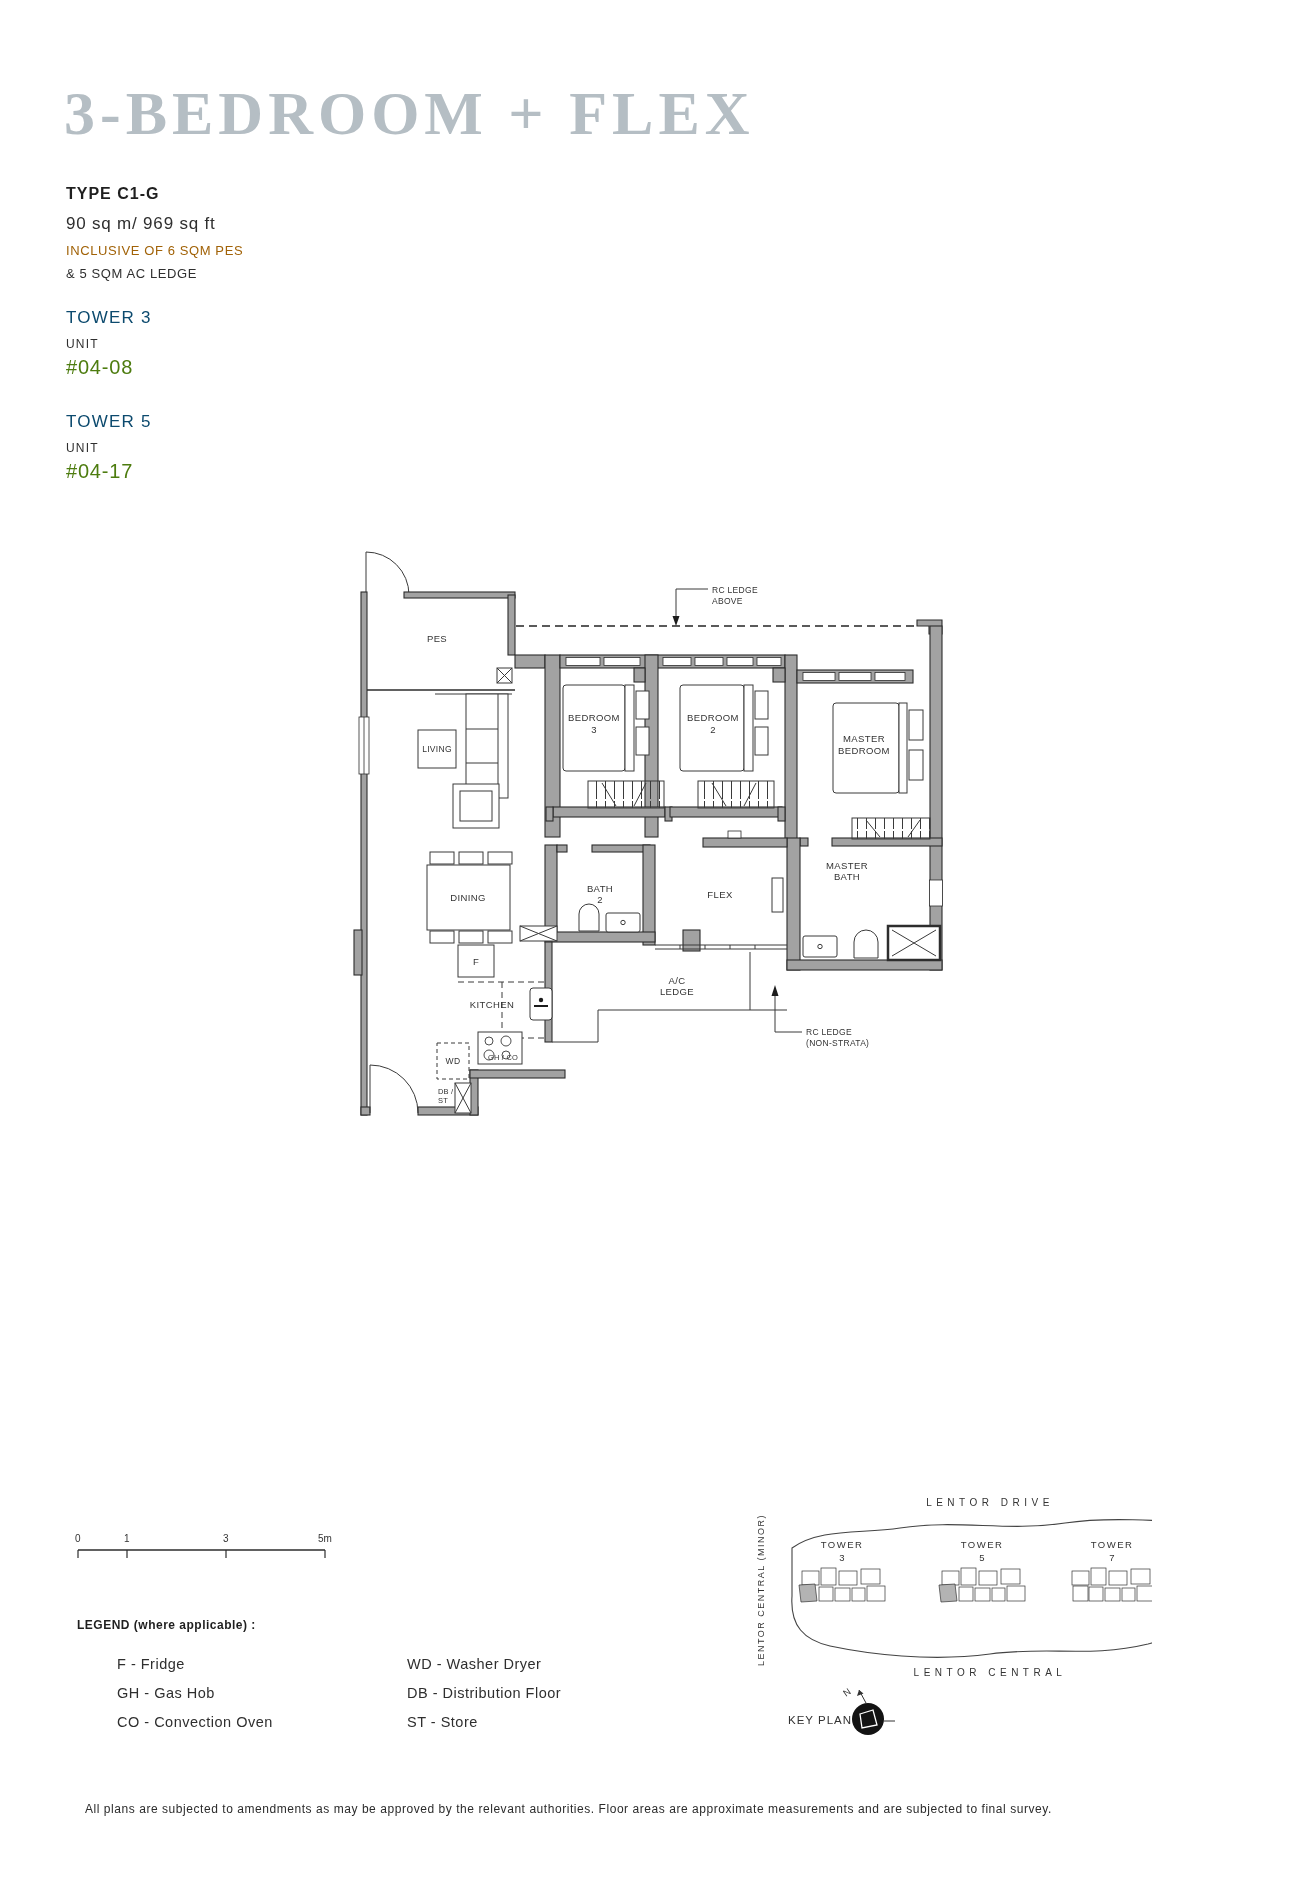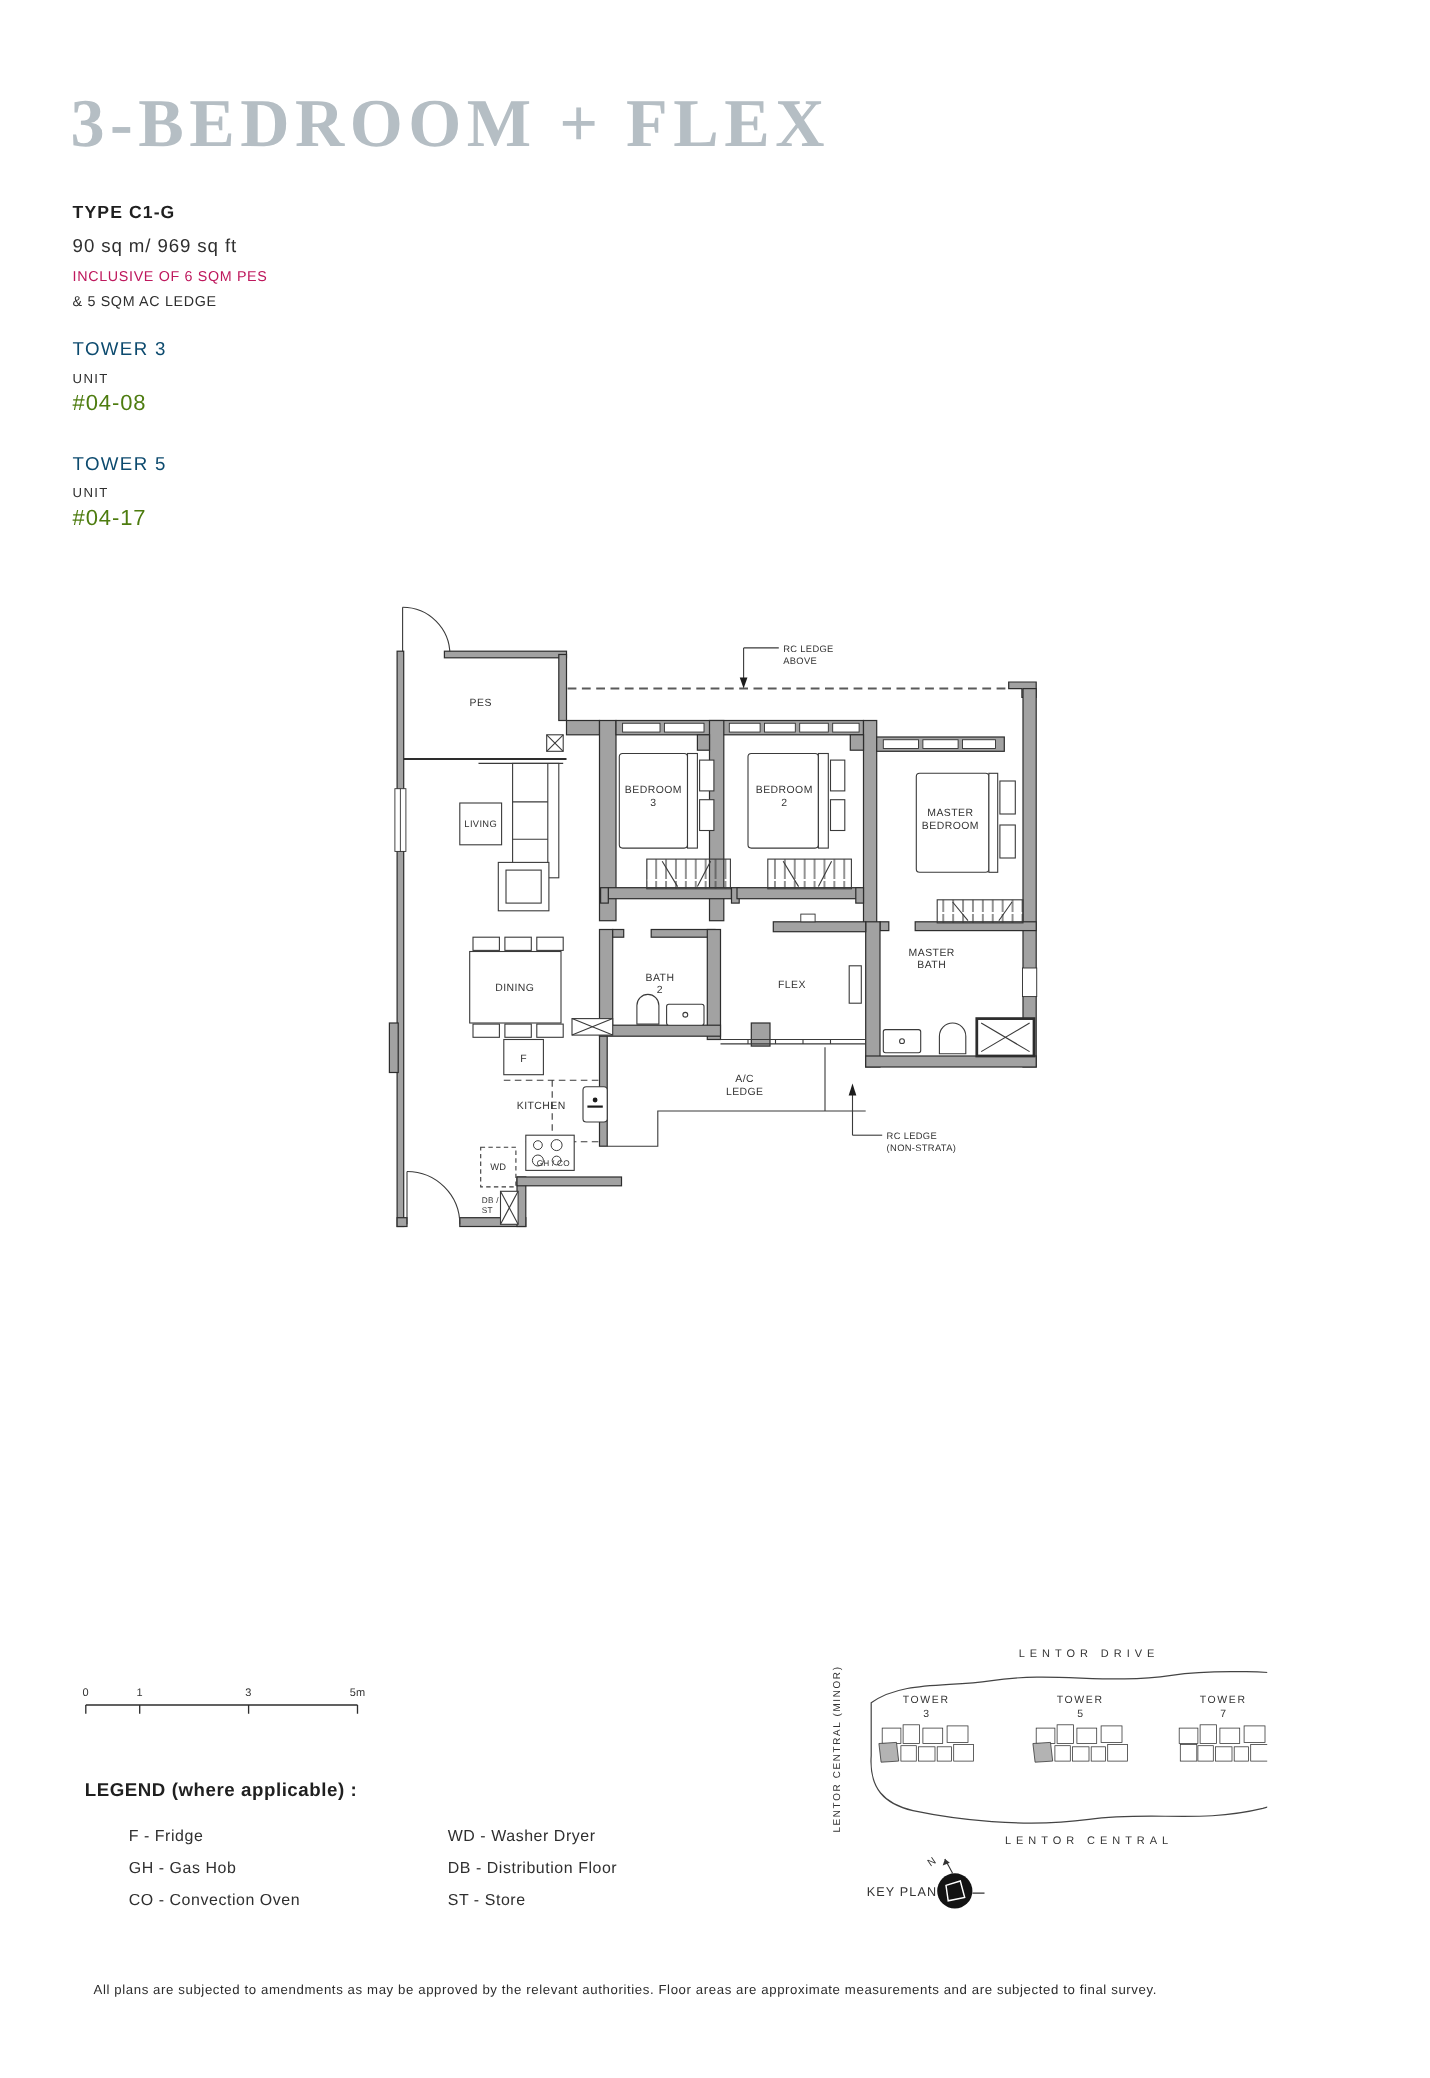--- a/index.html
+++ b/index.html
@@ -3,29 +3,29 @@
 <meta charset="utf-8">
 <style>
   * { margin:0; padding:0; box-sizing:border-box; }
   body { background:#fff; font-family:"Liberation Sans", sans-serif; }
   #page { position:relative; width:1152px; height:1889px; background:#ffffff; overflow:hidden; }
   .abs { position:absolute; }
   #title { left:64px; top:78px; font-family:"Liberation Serif", serif; font-weight:bold;
            font-size:62px; letter-spacing:5px; color:#b5bec4; }
   .type-label { left:66px; top:185px; font-size:16px; font-weight:bold; color:#1f1f1f; letter-spacing:1px; }
   .area { left:66px; top:214px; font-size:17px; color:#2f2f2f; letter-spacing:0.8px; }
-  .note1 { left:66px; top:243px; font-size:13px; color:#be185d; letter-spacing:0.6px; }
+  .note1 { left:66px; top:243px; font-size:13px; color:#a16207; letter-spacing:0.6px; }
   .note2 { left:66px; top:266px; font-size:13px; color:#2f2f2f; letter-spacing:0.6px; }
   .tower-name { font-size:17px; color:#0c4a6e; letter-spacing:1.2px; }
   .unit-label { font-size:12px; color:#2f2f2f; letter-spacing:1.2px; margin-top:9px; }
   .unit-no { font-size:20px; color:#4d7c0f; letter-spacing:0.8px; margin-top:5px; }
   #tower-block-1 { left:66px; top:308px; }
   #tower-block-2 { left:66px; top:412px; }
   #legend { left:77px; top:1618px; }
-  #legend .heading { font-size:17px; font-weight:bold; color:#1f1f1f; letter-spacing:0.5px; }
+  #legend .heading { font-size:12px; font-weight:bold; color:#1f1f1f; letter-spacing:0.5px; }
   .legend-cols { display:flex; margin-top:18px; }
   .legend-col { display:flex; flex-direction:column; }
   .legend-col.c1 { width:290px; }
   .legend-item { font-size:14.5px; color:#2f2f2f; letter-spacing:0.5px; line-height:29px;margin-left:40px; }
   #footer { left:53px; top:1802px; width:1210px; font-size:12px; color:#2b2b2b; letter-spacing:0.55px;margin-left:32px; }
   svg text { font-family:"Liberation Sans", sans-serif; fill:#333; }
   .wall { fill:#a2a2a2; stroke:#2d2d2d; stroke-width:1.1; }
   .thin { stroke:#3a3a3a; stroke-width:1; fill:none; }
   .furn { stroke:#3a3a3a; stroke-width:1; fill:#ffffff; }
   .pane { fill:#ffffff; stroke:#2d2d2d; stroke-width:0.8; }

